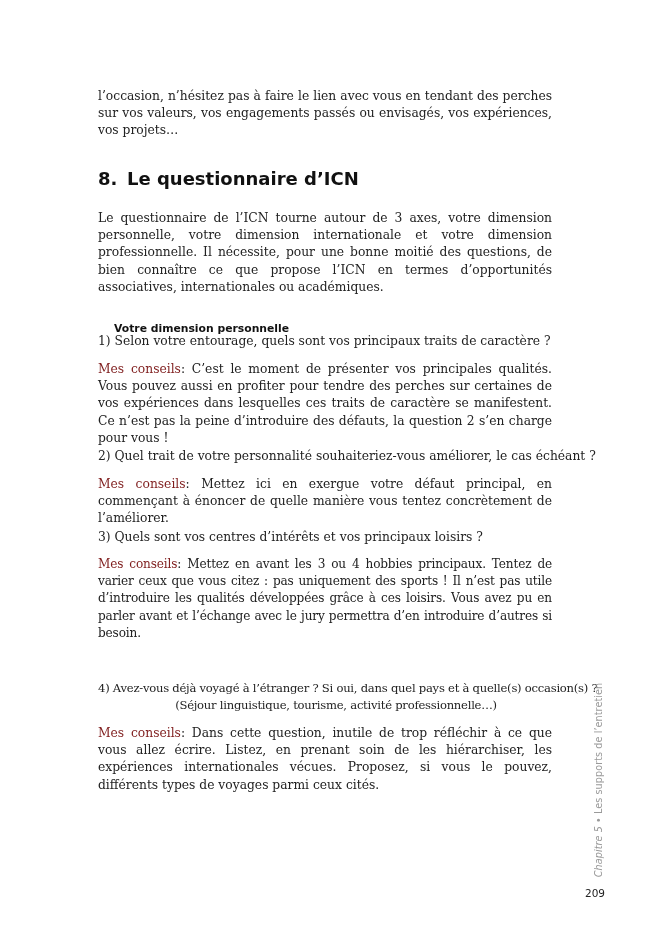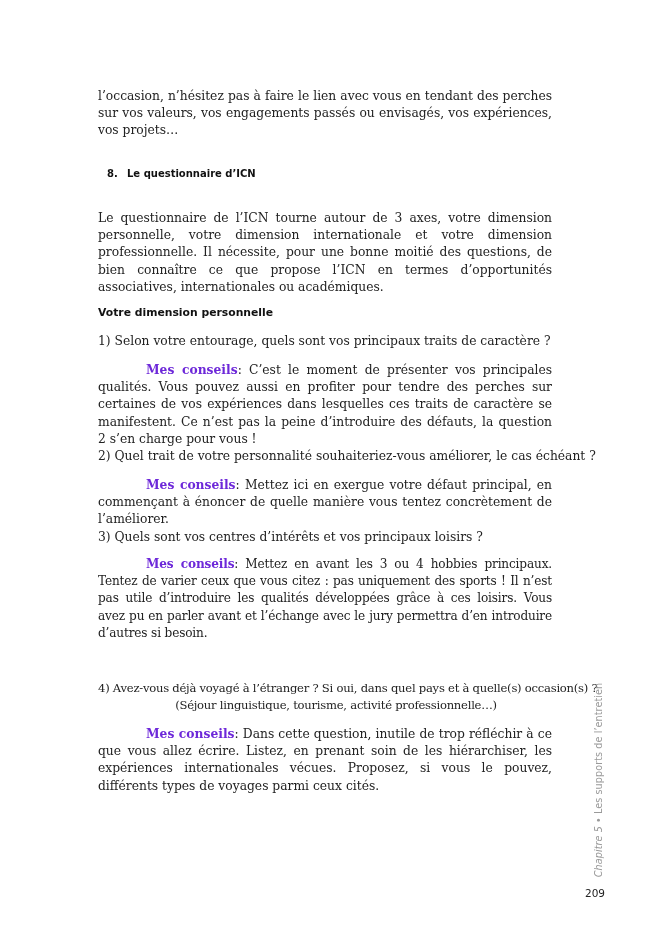--- a/index.html
+++ b/index.html
@@ -23,51 +23,50 @@
       color: #222;
       margin: 0;
     }
     .text-block.narrow { font-size: 12.1px; letter-spacing: -0.15px; }
     .heading-main {
       position: absolute;
       left: 98px;
       top: 168px;
       font-family: "DejaVu Sans", "Liberation Sans", sans-serif;
       font-weight: bold;
-      font-size: 10px;
+      font-size: 18px;
       color: #111;
       margin: 0;
       white-space: nowrap;
-      text-align: center;
     }
     .heading-main .num { display: inline-block; width: 29px; }
     .sub-heading {
       position: absolute;
       left: 98px;
       font-family: "DejaVu Sans", "Liberation Sans", sans-serif;
       font-weight: bold;
       font-size: 10.8px;
       color: #111;
-      margin: 0;
+      margin: 16px;
       white-space: nowrap;
     }
     .question {
       position: absolute;
       left: 98px;
       width: 460px;
       font-family: "DejaVu Serif", "Liberation Serif", serif;
       font-size: 12.3px;
       line-height: 17.2px;
       color: #222;
       margin: 0;
       white-space: nowrap;
     }
     .question.tight { font-size: 11.6px; letter-spacing: -0.25px; }
     .question .indent { display: block; padding-left: 16px; }
-    .advice-label { font-weight: bold; color: #6d28d9; margin-left: 48px; }
+    .advice-label { font-weight: normal; color: #7f1d1d; }
     .side-tab {
       position: absolute;
       left: 598px;
       top: 780px;
       transform: translate(-50%, -50%) rotate(-90deg);
       font-family: "DejaVu Sans", "Liberation Sans", sans-serif;
       font-size: 9.6px;
       color: #9a9a9a;
       white-space: nowrap;
       letter-spacing: 0.1px;

